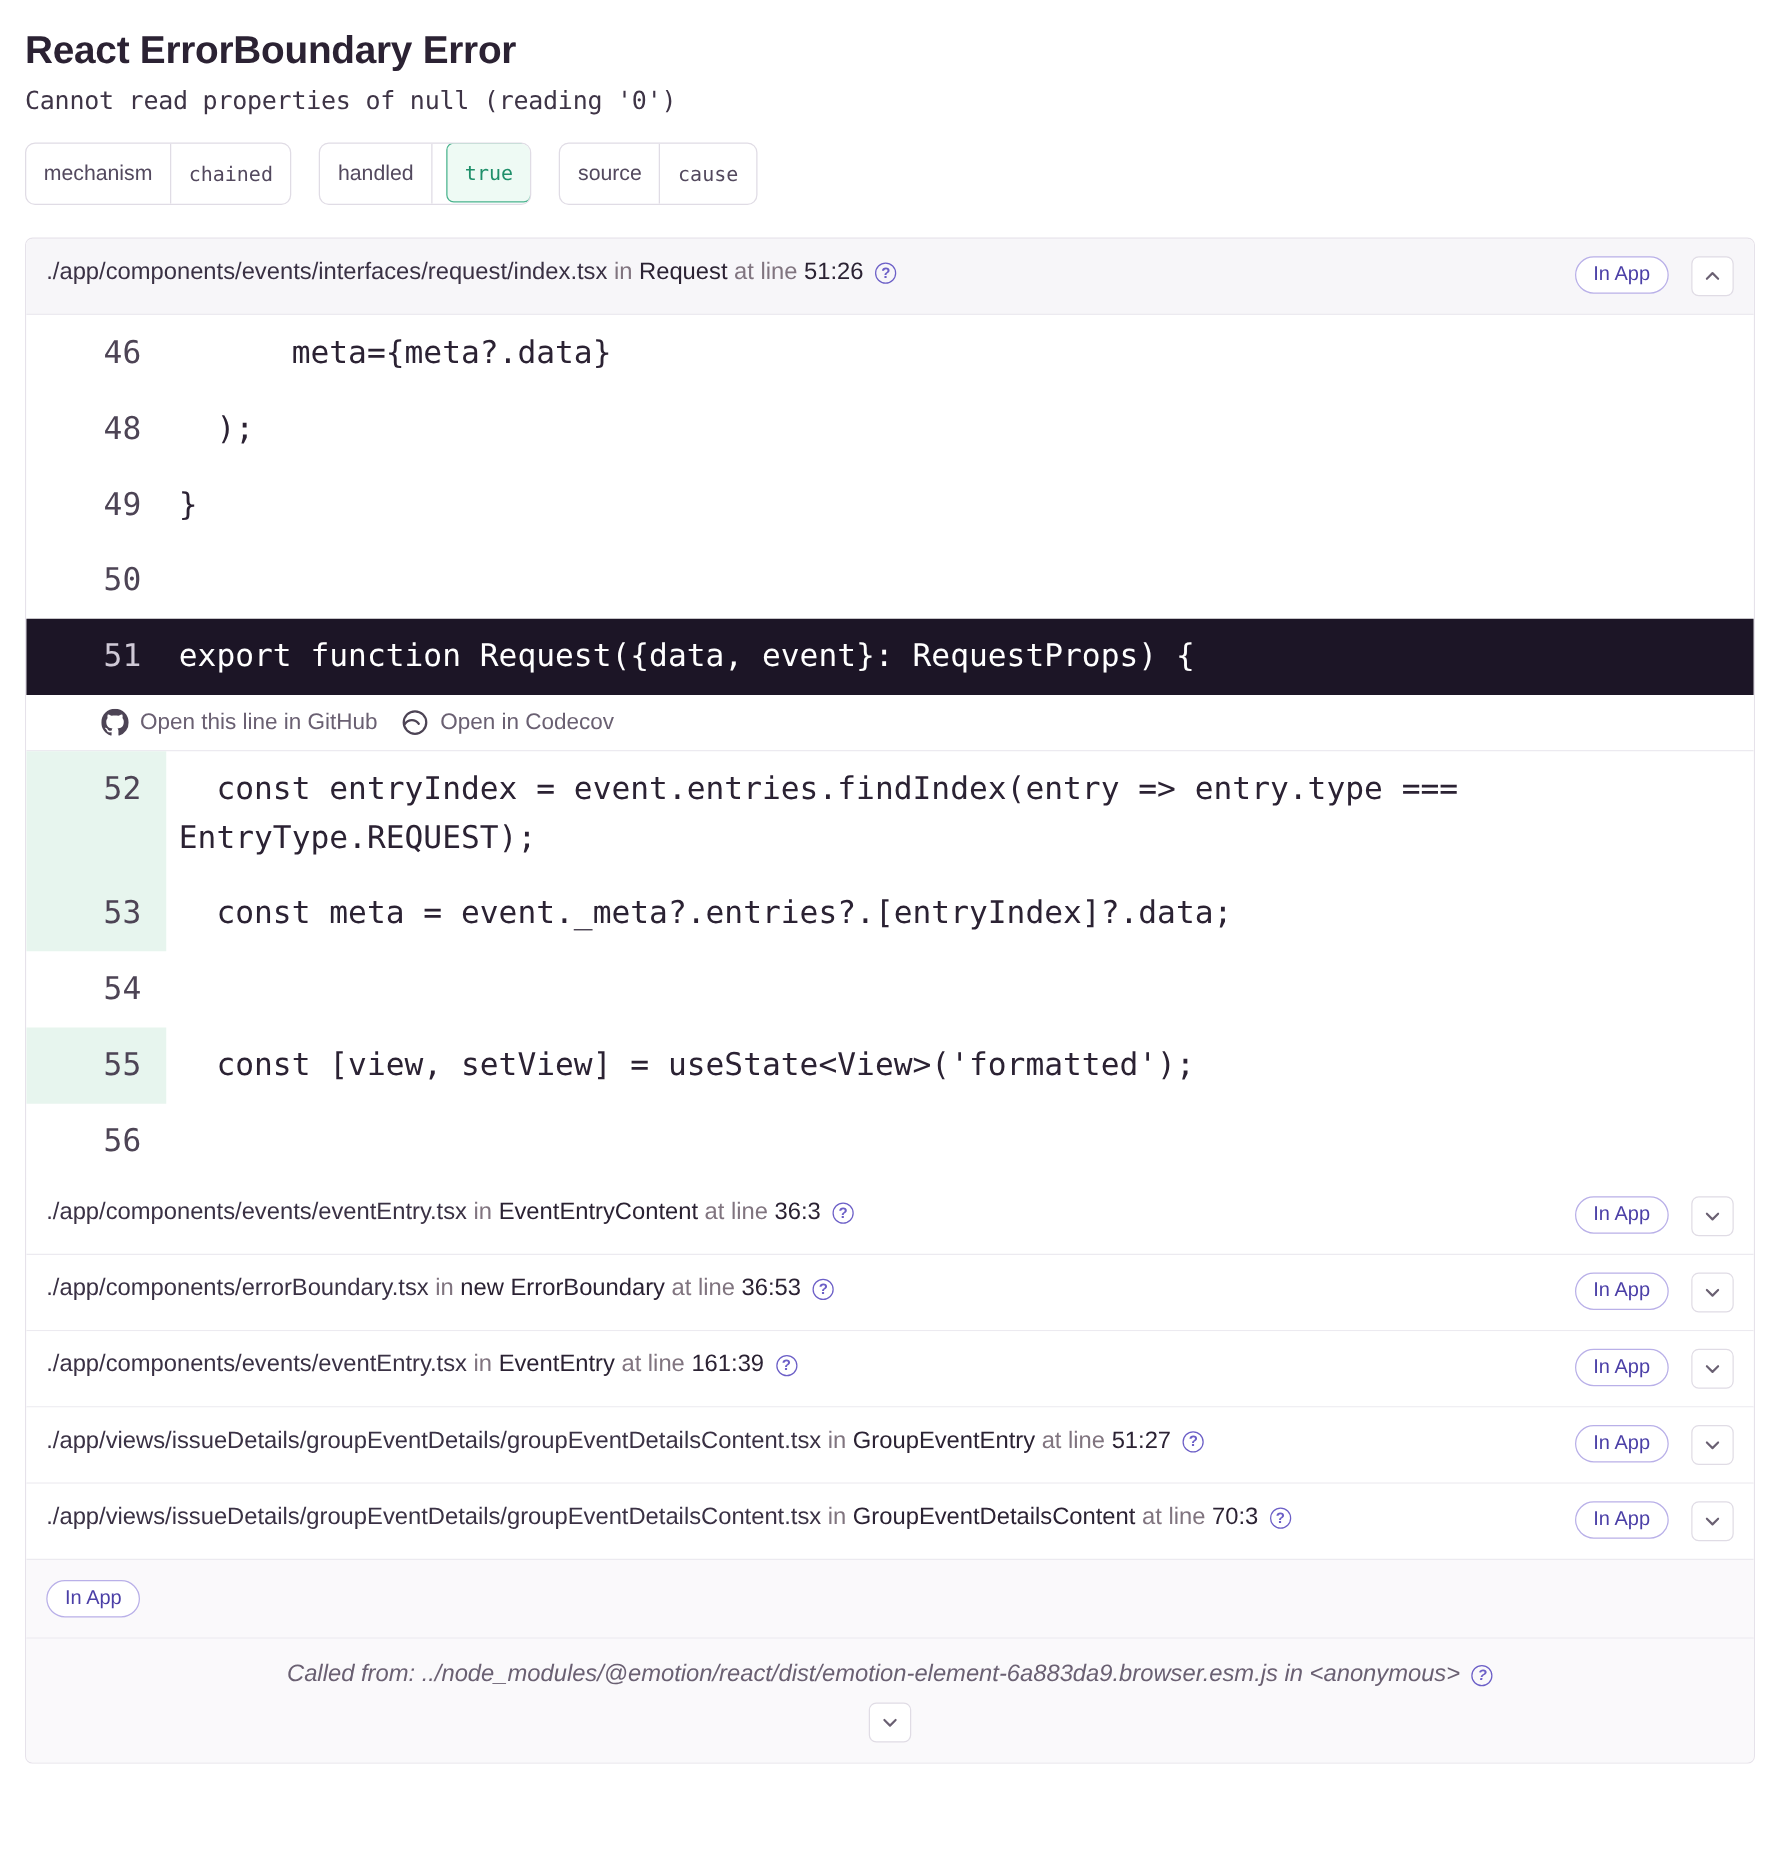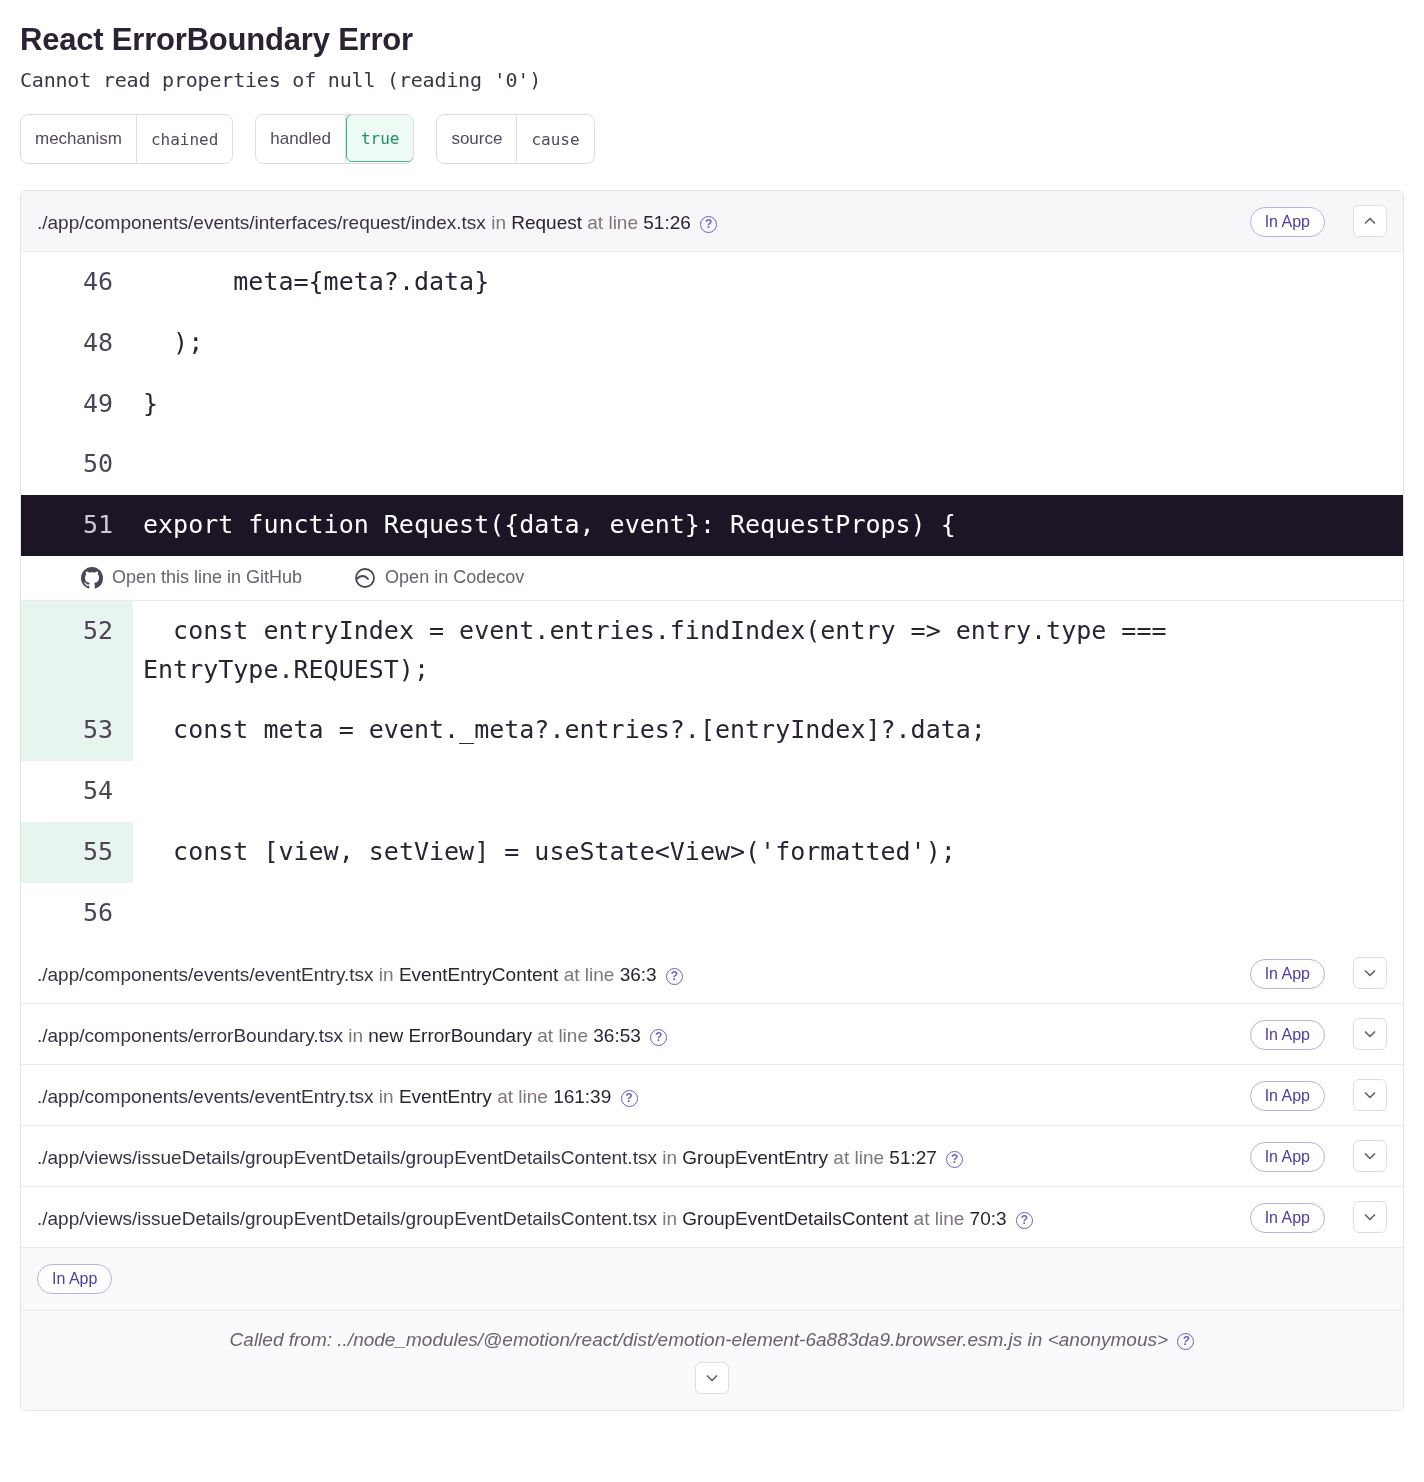--- a/index.html
+++ b/index.html
@@ -44,39 +44,39 @@
     color: #53495e;
     height: 100%;
   }
   .pill-key { border-right: 1px solid #e0dce5; }
   .pill-val { font-family: "DejaVu Sans Mono", monospace; font-size: 16px; }
   .pill-val.highlight {
     background: #eefaf4;
     color: #1f8f6a;
     border: 1px solid #49b38d;
     border-radius: 6px;
-    margin: -1px -1px -1px 0;
+    margin: -1px -1px -1px 11px;
     font-family: "DejaVu Sans Mono", monospace;
   }
 
   
   .stack {
     border: 1px solid #e6e2ea;
     border-radius: 6px;
     overflow: hidden;
     background: #fff;
   }
 
   .frame-header {
     display: flex;
-    align-items: flex-end;
+    align-items: flex-start;
     padding: 14px 16px;
     border-bottom: 1px solid #eceaf0;
     background: #faf9fb;
-    gap: 18px;
+    gap: 8px;
   }
   .frame-header.expanded { background: #f7f6f9; }
   .frame-header.plain { background: #fff; }
   .frame-title {
     flex: 1 1 auto;
     font-size: 19px;
     line-height: 1.42;
     color: #3a3144;
     min-width: 0;
   }
@@ -137,21 +137,21 @@
   .code-line.active {
     background: #1c1526;
     color: #ffffff;
   }
   .code-line.active .ln { color: #cfc9d6; }
   .code-line.active .src { color: #ffffff; }
 
   .code-links {
     display: flex;
     align-items: center;
-    gap: 52px;
+    gap: 19px;
     padding: 11px 0 11px 60px;
     border-bottom: 1px solid #eceaf0;
     background: #fff;
   }
   .code-link {
     display: flex; align-items: center; gap: 9px;
     color: #6a6072;
     font-size: 18px;
   }
   .code-link svg { display: block; }

